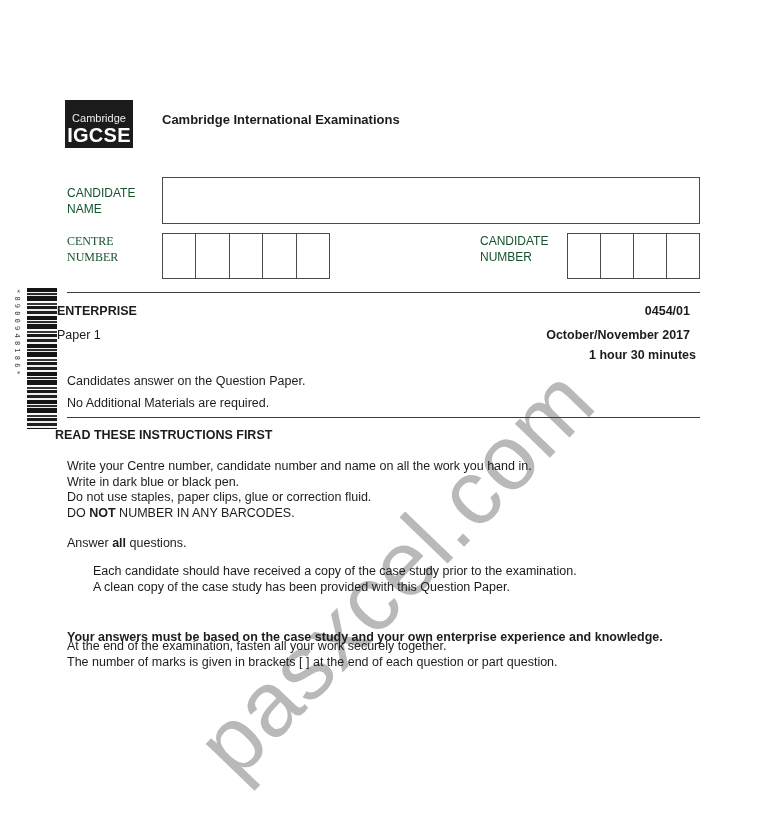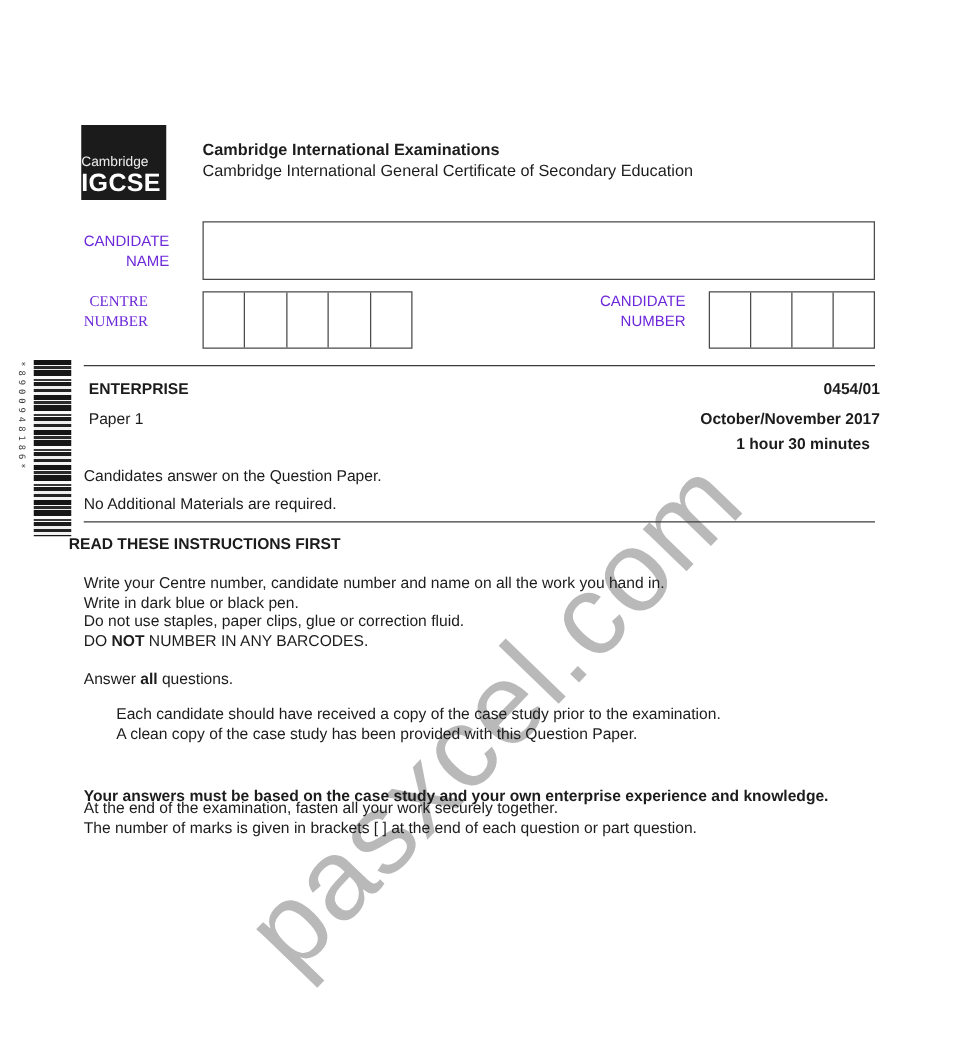--- a/index.html
+++ b/index.html
@@ -5,50 +5,50 @@
   html,body { margin:0; padding:0; background:#ffffff; }
   .page {
     position:relative; width:768px; height:840px; background:#ffffff;
     font-family:"Liberation Sans", sans-serif; color:#1c1c1c; overflow:hidden;
   }
   .abs { position:absolute; }
   .z1 { z-index:1; }
   .fs { font-size:12.5px; line-height:15.5px; }
   .b  { font-weight:bold; }
   .nw { white-space:nowrap; }
-  .label { font-size:12px; line-height:15.5px; color:#6d28d9;text-align:right; }
+  .label { font-size:12px; line-height:15.5px; color:#14532d; }
 
   
   .watermark {
     position:absolute; left:95px; top:522px; width:600px; z-index:0;
     font-size:92px; line-height:100px; color:#b9b9b9; letter-spacing:1px;
     text-align:center; white-space:nowrap; transform:rotate(-46deg);
   }
 
   
   .logo {
-    left:65px; top:100px; width:68px; height:60px; background:#1b1b1b;
-    color:#ffffff; display:flex; flex-direction:column; 
+    left:65px; top:100px; width:68px; height:48px; background:#1b1b1b;
+    color:#ffffff; display:flex; flex-direction:column; align-items:center;
     justify-content:flex-end; padding-bottom:3px; box-sizing:border-box;
   }
   .logo-brand { font-size:11px; line-height:13px; color:#ededed; }
   .logo-qual  { font-size:20px; line-height:20px; font-weight:bold; letter-spacing:0.3px; }
 
   .org-name { left:162px; top:112px; font-size:13px; font-weight:bold; }
   .org-sub  { left:162px; top:129px; font-size:13px; }
 
   
   .box { border:1.3px solid #4a4a4a; background:transparent; box-sizing:border-box; }
   .cells { display:flex; }
   .cells .cell { flex:1; border-left:1.3px solid #4a4a4a; }
   .cells .cell:first-child { border-left:none; }
 
   .rule { left:67px; width:633px; height:0; border-top:1.5px solid #3d3d3d; }
 
-  .row { left:71px; width:633px; display:flex; justify-content:space-between; }
+  .row { left:57px; width:633px; display:flex; justify-content:space-between; }
   .right-text { left:63px; width:633px; text-align:right; }
 
   
   .barcode-digits {
     left:13px; top:289px; height:140px; font-size:7px; color:#3a3a3a;
     writing-mode:vertical-rl; text-orientation:mixed; letter-spacing:3.2px;
     font-family:"DejaVu Sans Mono", monospace;
   }
   .barcode-bars {
     left:27px; top:288px; width:30px; height:141px;
@@ -77,21 +77,20 @@
   <div class="watermark">pasxcel.com</div>
 
   <div class="abs z1 barcode-digits">*8900948186*</div>
   <div class="abs z1 barcode-bars"></div>
 
   <div class="abs z1 logo">
     <div class="logo-brand">Cambridge</div>
     <div class="logo-qual">IGCSE</div>
   </div>
   <div class="abs z1 org-name nw">Cambridge International Examinations</div>
-  <div class="abs z1 org-sub nw">Cambridge International General Certificate of Secondary Education</div>
 
   <div class="abs z1 label" style="left:67px; top:186px;">
     <div>CANDIDATE</div>
     <div>NAME</div>
   </div>
   <div class="abs z1 box fs" style="left:162px; top:177px; width:538px; height:47px;"></div>
 
   <div class="abs z1 label" style="left:67px; top:234px;font-family:Liberation Serif, serif;">
     <div>CENTRE</div>
     <div>NUMBER</div>

